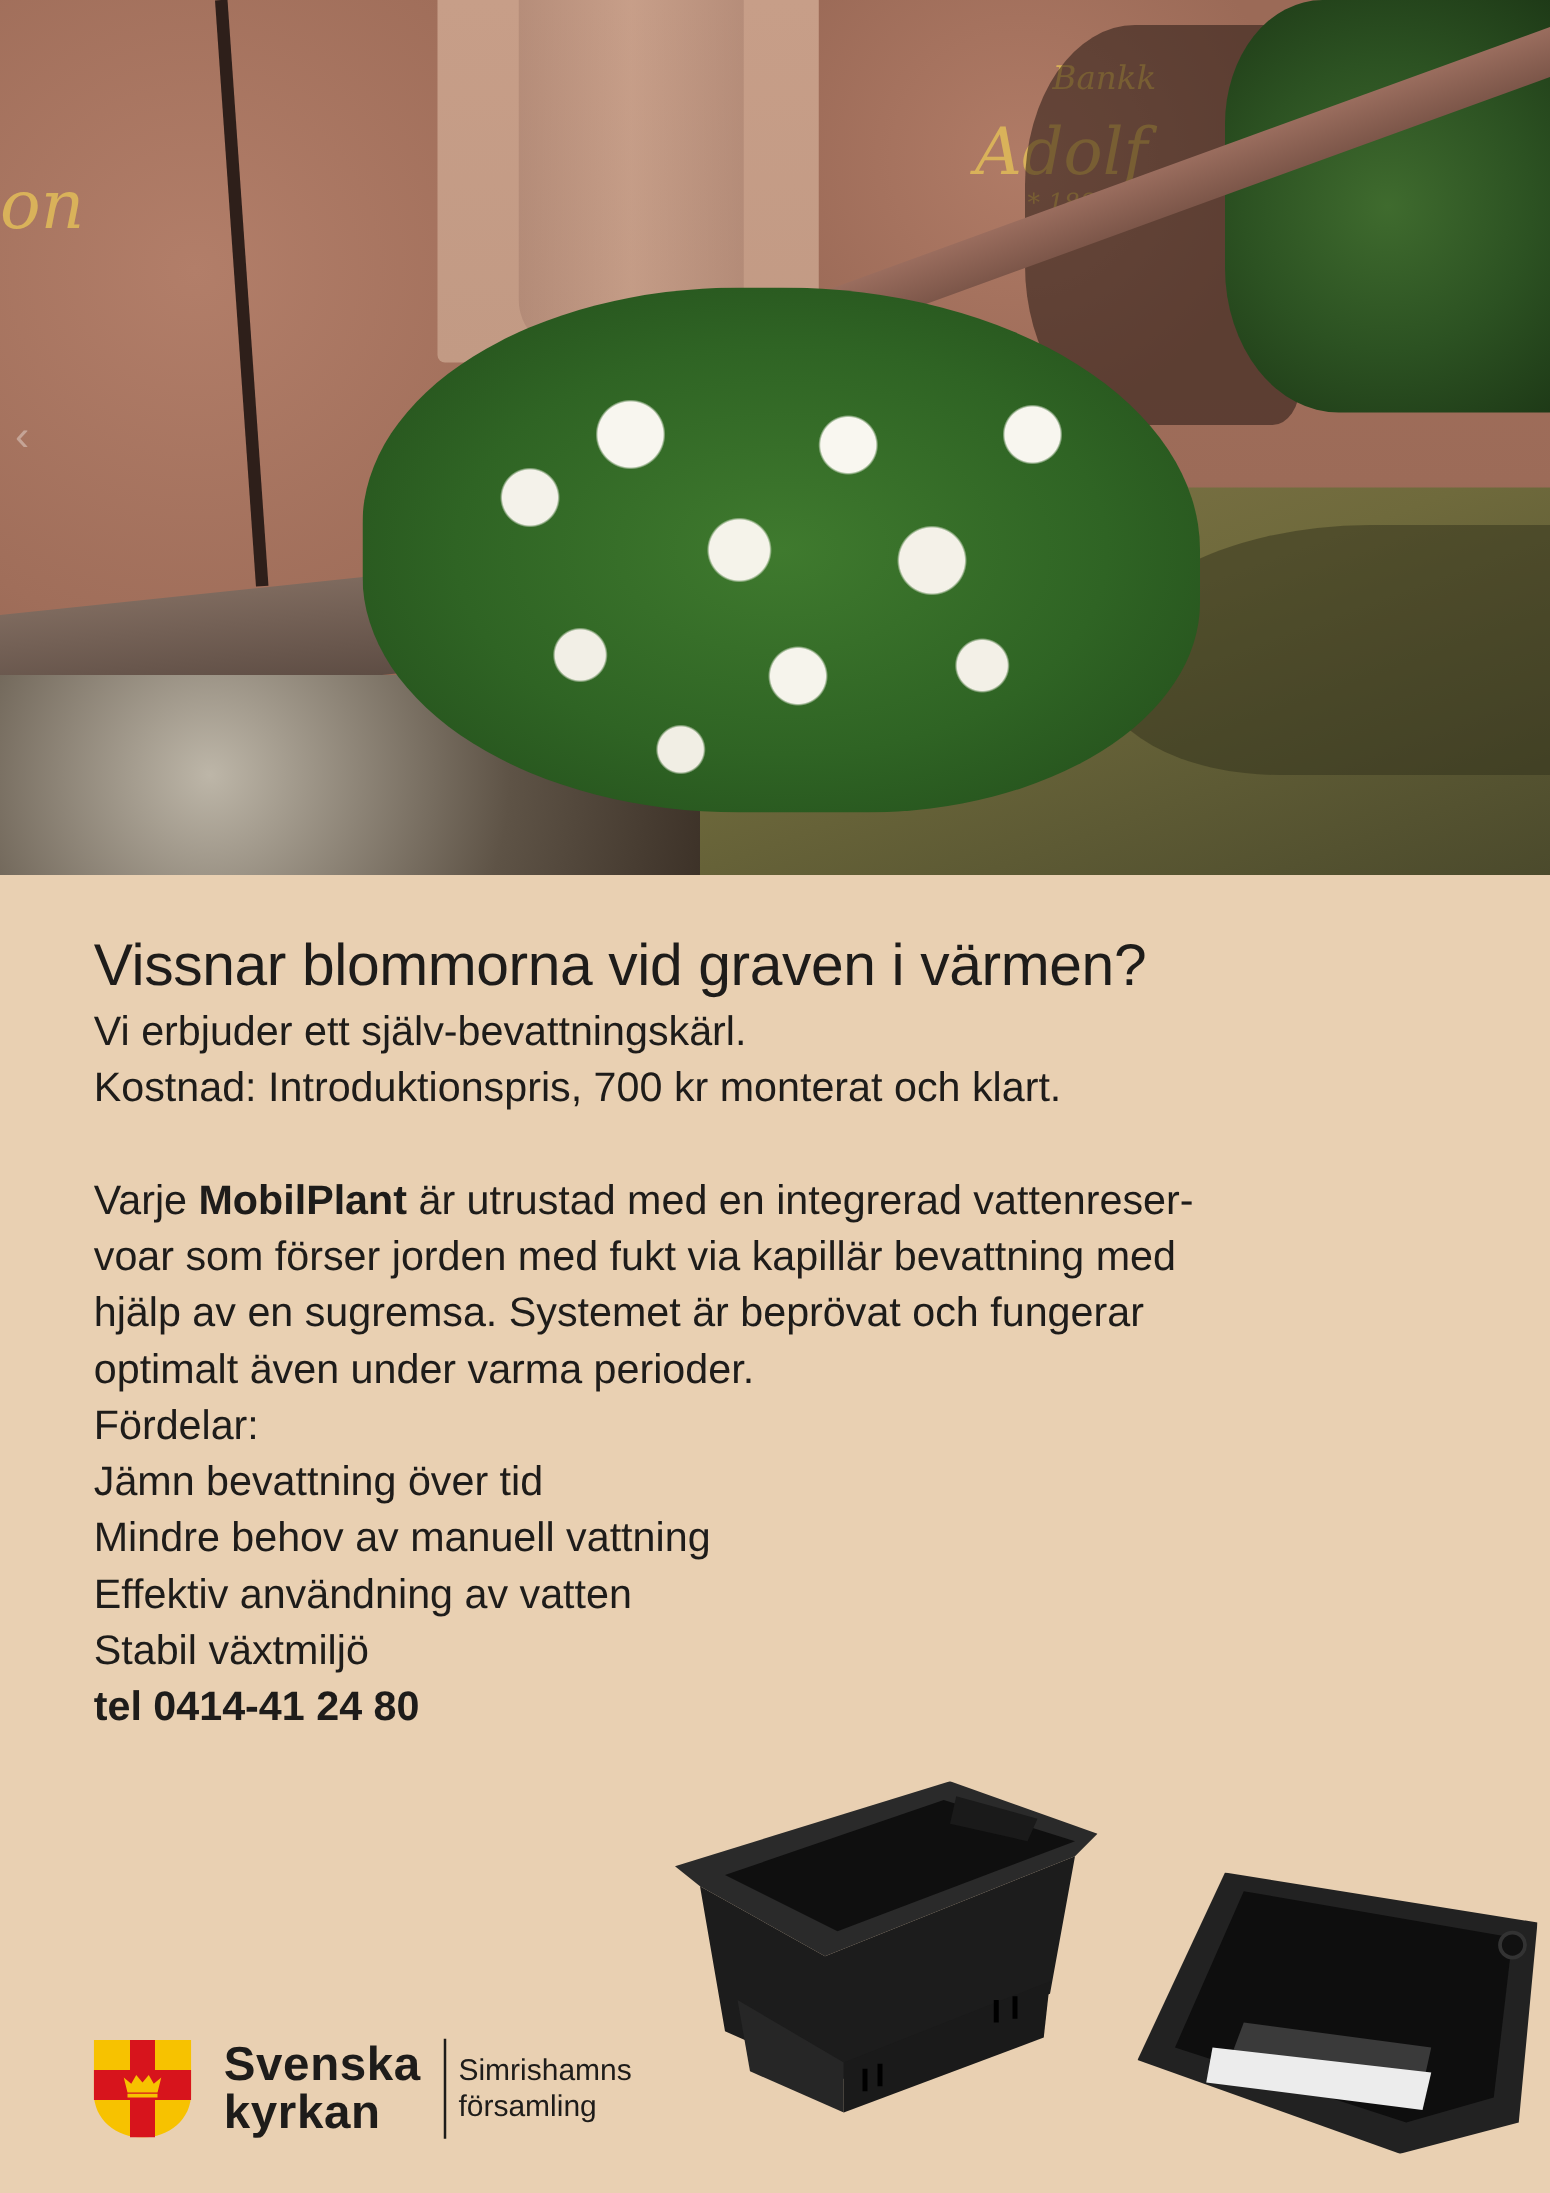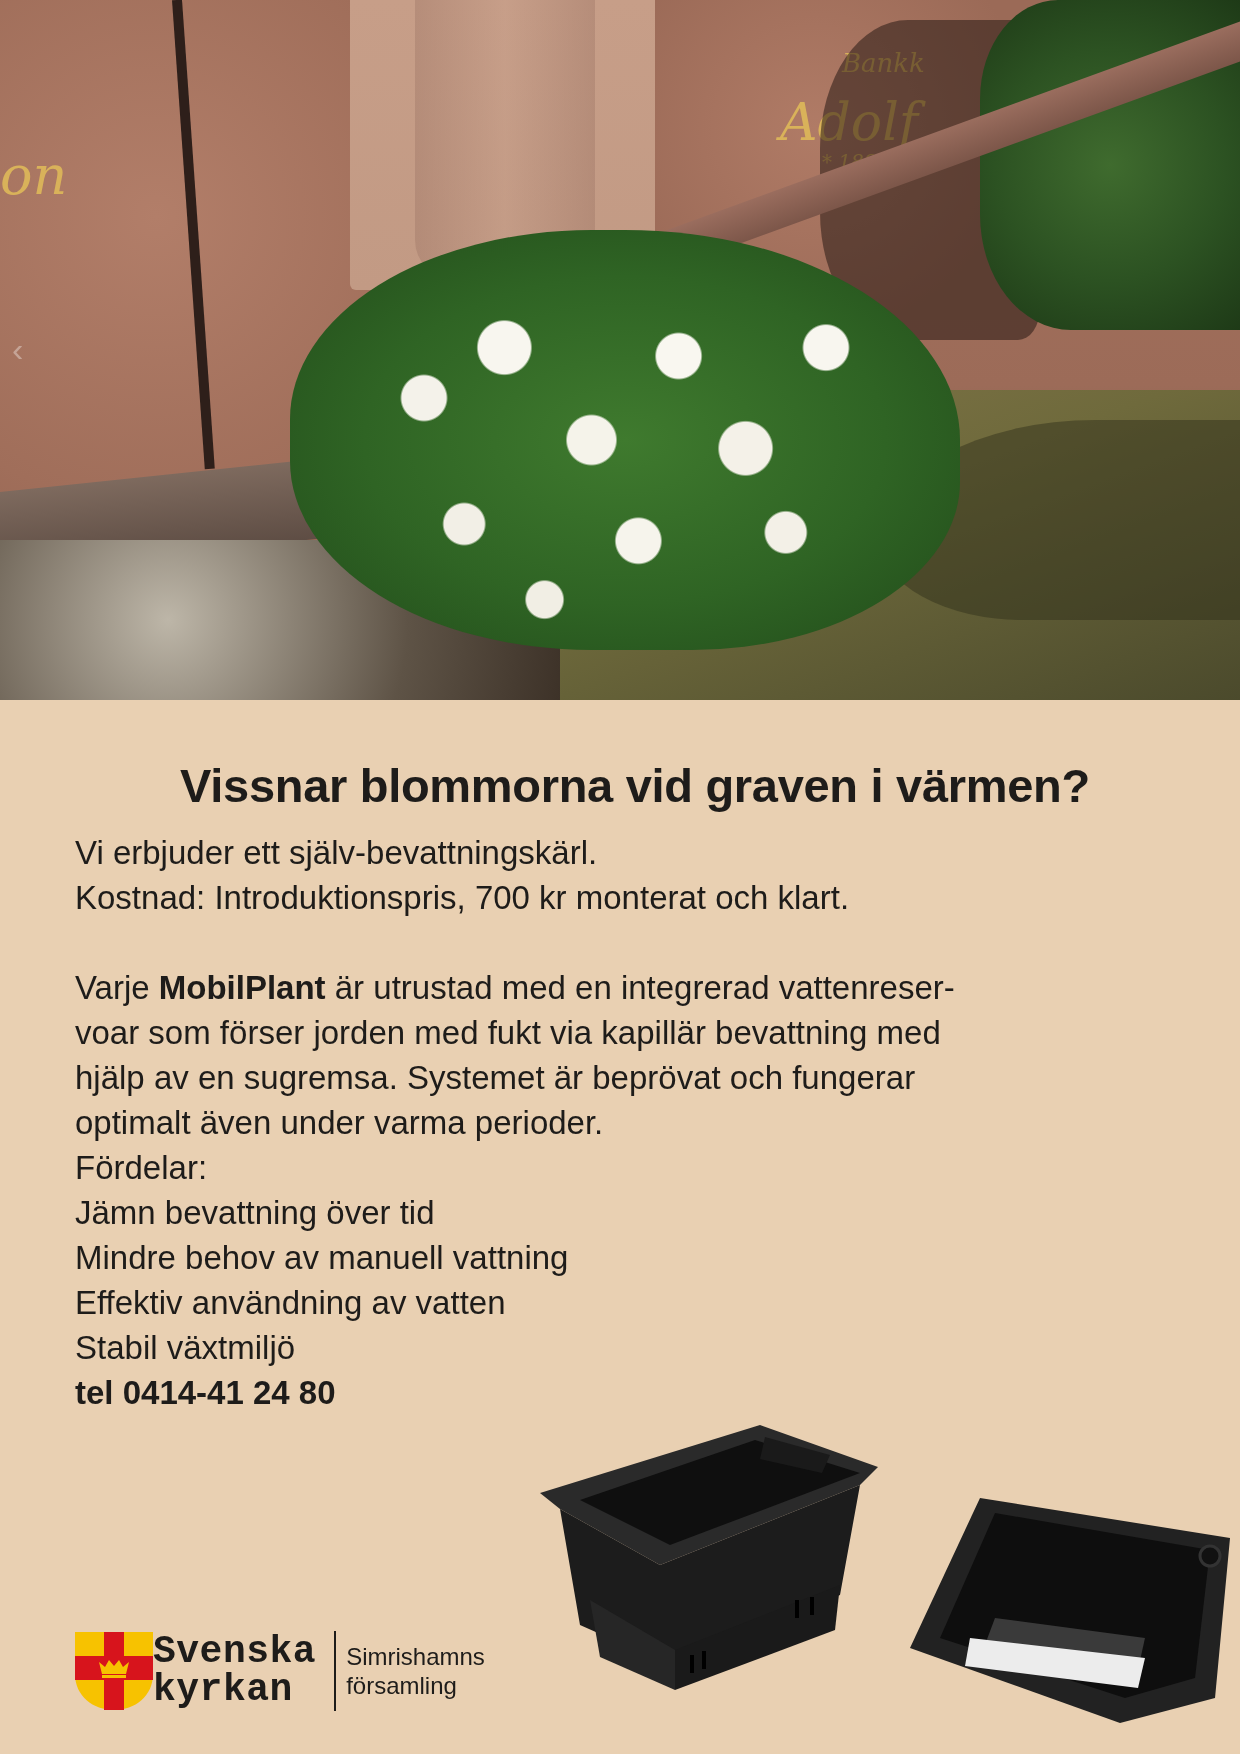--- a/index.html
+++ b/index.html
@@ -18,21 +18,21 @@
     background:radial-gradient(circle at 30% 40%, #b27e69 0%, #a06e5a 60%, #8e604e 100%); }
   .stone-mid { position:absolute; left:350px; top:0; width:305px; height:290px;
     background:linear-gradient(180deg,#c79e88,#c29a84); border-radius:0 0 6px 6px; }
   .angel { position:absolute; left:415px; top:0; width:180px; height:280px;
     background:linear-gradient(90deg, rgba(150,110,95,.35), rgba(200,160,140,.2), rgba(150,110,95,.35));
     border-radius:0 0 40px 40px; }
   .stone-right { position:absolute; left:655px; top:0; width:400px; height:320px;
     background:radial-gradient(circle at 40% 40%, #b07b66 0%, #9b6a57 70%); }
   .rod { position:absolute; left:172px; top:0; width:10px; height:470px; background:#2e1f1a; transform:rotate(-4deg); transform-origin:top; }
   .gold-text { position:absolute; color:#d9b25a; font-family:"DejaVu Serif", serif; font-style:italic; }
-  .gt-on { left:0; top:144px; font-size:54px; }
+  .gt-on { left:0; top:132px; font-size:54px; }
   .gt-bank { left:842px; top:48px; font-size:26px; }
   .gt-adolf { left:780px; top:92px; font-size:52px; }
   .gt-year { left:822px; top:150px; font-size:20px; }
   .shadow { position:absolute; left:820px; top:20px; width:220px; height:320px;
     background:rgba(40,25,20,.55); border-radius:40% 10% 10% 40%; }
   .bush { position:absolute; left:980px; top:0; width:260px; height:330px;
     background:radial-gradient(circle at 50% 50%, #3f6b2e 0%, #2c5222 55%, #1e3a17 100%); border-radius:30% 0 0 35%; }
   .curb-left { position:absolute; left:0; top:470px; width:420px; height:80px;
     background:linear-gradient(180deg,#7e6a5e,#5e4d44); transform:skewY(-6deg); }
   .curb-right { position:absolute; left:420px; top:320px; width:820px; height:40px;
@@ -54,29 +54,29 @@
       radial-gradient(circle at 26% 70%, #f2efe6 0 20px, transparent 22px),
       radial-gradient(circle at 52% 74%, #f6f4ec 0 22px, transparent 24px),
       radial-gradient(circle at 74% 72%, #f3f0e7 0 20px, transparent 22px),
       radial-gradient(circle at 38% 88%, #f1eee4 0 18px, transparent 20px),
       radial-gradient(ellipse at 50% 50%, #3f7a2e 0%, #2f6424 55%, #214a1a 100%);
     border-radius:45% 50% 40% 45%; }
   .nav-arrow { position:absolute; left:12px; top:330px; color:rgba(255,255,255,.35); font-size:34px; }
 
   
   .content { position:absolute; left:75px; top:742px; width:1120px; }
-  .headline { font-size:47px; font-weight:700; margin:14px; line-height:60px; letter-spacing:-0.3px;text-align:center; }
+  .headline { font-size:47px; font-weight:400; margin:0; line-height:60px; letter-spacing:-0.3px; }
   .line { font-size:33px; line-height:45px; margin:0; }
   .spacer { height:45px; }
   .bold { font-weight:700; }
 
   
   .logo { position:absolute; left:75px; top:1628px; height:85px; display:flex; align-items:center; }
   .shield { width:78px; height:78px; }
-  .brand { font-size:38px; font-weight:700; line-height:38px; letter-spacing:0.5px;font-family:Liberation Mono, monospace; }
+  .brand { margin-left:26px; font-size:38px; font-weight:700; line-height:38px; letter-spacing:0.5px; }
   .divider { width:2px; height:80px; background:#1e1c1a; margin-left:18px; }
   .parish { margin-left:10px; font-size:24px; line-height:29px; }
 
   
   .product-a { position:absolute; left:540px; top:1425px; width:338px; height:270px; }
   .product-b { position:absolute; left:910px; top:1498px; width:320px; height:225px; }
 </style>
 </head>
 <body>
 

